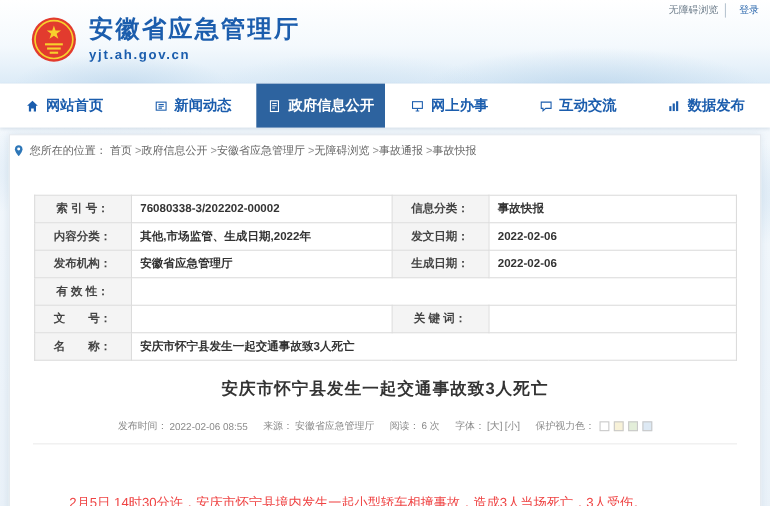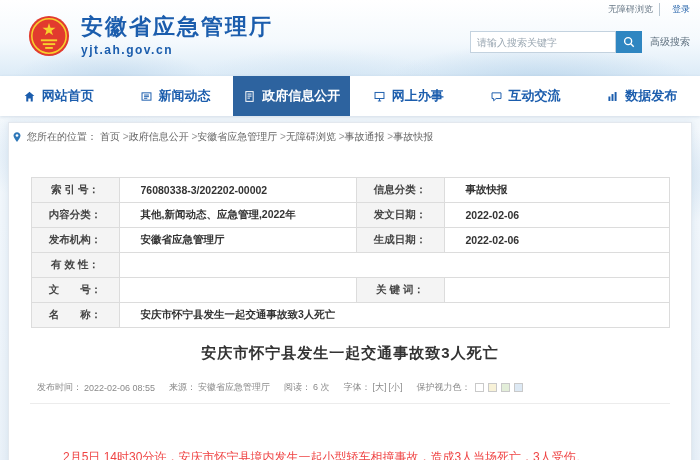--- a/index.html
+++ b/index.html
@@ -42,25 +42,25 @@
       linear-gradient(180deg,#f3f8fc,#e9f1f8); }
   .panel { position:absolute; left:8px; right:8px; top:6px; bottom:-20px; background:#fff; border:1px solid #e3e8ee; box-shadow:0 0 7px rgba(110,145,180,.18); }
 
   .breadcrumb { display:flex; align-items:center; height:28px; padding-left:2px; font-size:10px; color:#666; }
   .breadcrumb svg { width:12px; height:12px; margin-right:4px; }
   .crumb-prefix { color:#666; margin-right:3px; }
   .crumb { color:#666; cursor:pointer; }
   .crumb:not(:last-child)::after { content:" > "; color:#999; cursor:default; }
 
   table.info-table { width:638px; margin:26px auto 0; border-collapse:collapse; table-layout:fixed;font-weight:bold; }
-  .info-table td { border:1px solid #dcdcdc; height:25px; font-size:10.5px; color:#333; padding:0 21px; overflow:hidden; white-space:nowrap; }
+  .info-table td { border:1px solid #dcdcdc; height:25px; font-size:10.5px; color:#333; padding:0 8px; overflow:hidden; white-space:nowrap; }
   .info-table td.lbl { background:#f4f4f4; width:88px; text-align:center; padding:0 2px; color:#444; }
 
   .art-title { text-align:center; font-size:15px; font-weight:bold; color:#333; margin-top:16px; letter-spacing:1px; }
-  .art-meta { width:640px; margin:18px auto 0; display:flex; align-items:center; font-size:9px; color:#8a8a8a; padding-bottom:9px; border-bottom:1px solid #ececec; }
+  .art-meta { width:640px; margin:18px auto 0; display:flex; justify-content:center; align-items:center; font-size:9px; color:#8a8a8a; padding-bottom:9px; border-bottom:1px solid #ececec; }
   .meta-group { display:flex; align-items:center; margin:0 7px; gap:2px; white-space:nowrap; }
   .font-ctrl { cursor:pointer; color:#8a8a8a; }
   .swatch { width:9px; height:9px; border:1px solid #c9c9c9; display:inline-block; margin-left:2px; cursor:pointer; }
 
   .art-body { margin:42px 30px 0; font-size:12px; color:#ef4444; line-height:1.9; text-indent:2em; }
 </style>
 </head>
 <body>
 
 <div class="page">
@@ -79,30 +79,20 @@
         <rect x="13.5" y="25.5" width="17" height="2" fill="#f7d02d"></rect>
         <rect x="15.5" y="29.5" width="13" height="2" fill="#f7d02d"></rect>
         <rect x="18" y="33.5" width="8" height="2" fill="#f7d02d"></rect>
       </svg>
       <div class="brand-text">
         <div class="site-title">安徽省应急管理厅</div>
         <div class="site-url">yjt.ah.gov.cn</div>
       </div>
     </div>
 
-    <div class="search-wrap">
-      <input class="search-input" type="text" placeholder="请输入搜索关键字" style="">
-      <button class="search-btn">
-        <svg viewBox="0 0 16 16" width="14" height="14">
-          <circle cx="7" cy="7" r="4" fill="none" stroke="#ffffff" stroke-width="1.6"></circle>
-          <path d="M10 10l3.4 3.4" stroke="#ffffff" stroke-width="1.6"></path>
-        </svg>
-      </button>
-      <span class="adv-search">高级搜索</span>
-    </div>
   </div>
 
   <div class="nav">
     <div class="nav-item">
       <svg viewBox="0 0 16 16">
         <path d="M8 2l6 5.5h-2V14H9.5v-3.5h-3V14H4V7.5H2z" fill="currentColor"></path>
       </svg>
       <span>网站首页</span>
     </div>
     <div class="nav-item">
@@ -174,21 +164,21 @@
           </colgroup>
         <tbody>
             <tr>
           <td class="lbl">索 引 号：</td>
           <td>76080338-3/202202-00002</td>
           <td class="lbl">信息分类：</td>
           <td>事故快报</td>
         </tr>
         <tr>
           <td class="lbl">内容分类：</td>
-          <td>其他,新闻动态、应急管理,2022年</td>
+          <td>其他,市场监管、生成日期,2022年</td>
           <td class="lbl">发文日期：</td>
           <td>2022-02-06</td>
         </tr>
         <tr>
           <td class="lbl">发布机构：</td>
           <td>安徽省应急管理厅</td>
           <td class="lbl">生成日期：</td>
           <td>2022-02-06</td>
         </tr>
         <tr>

